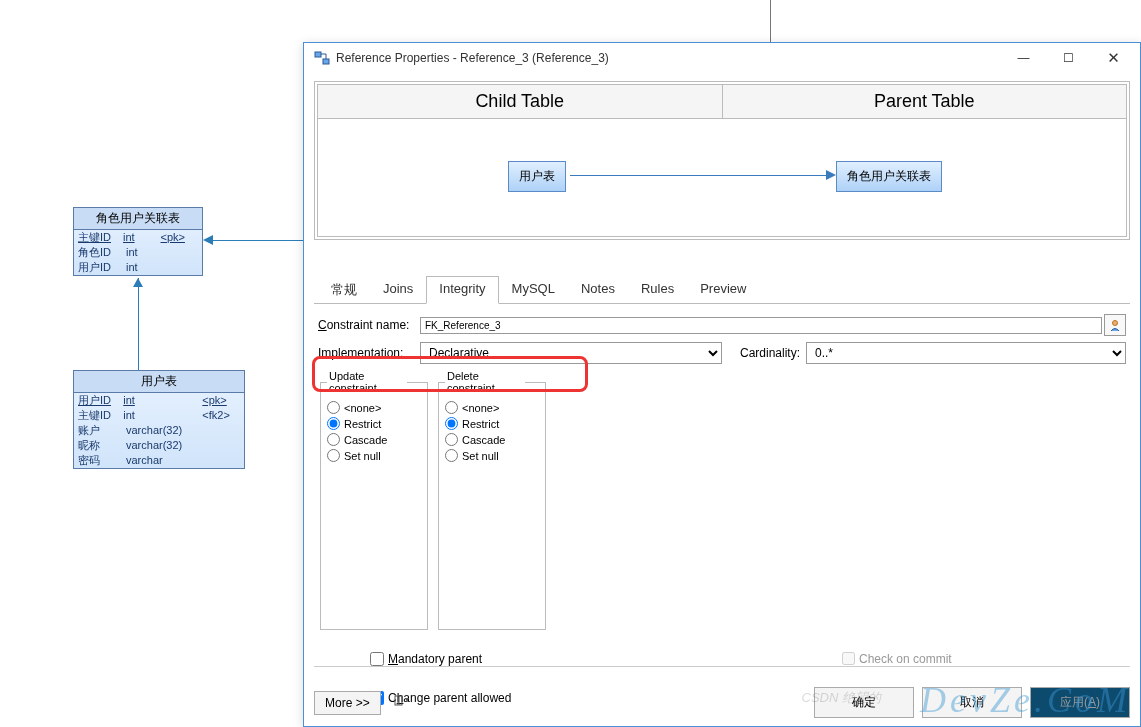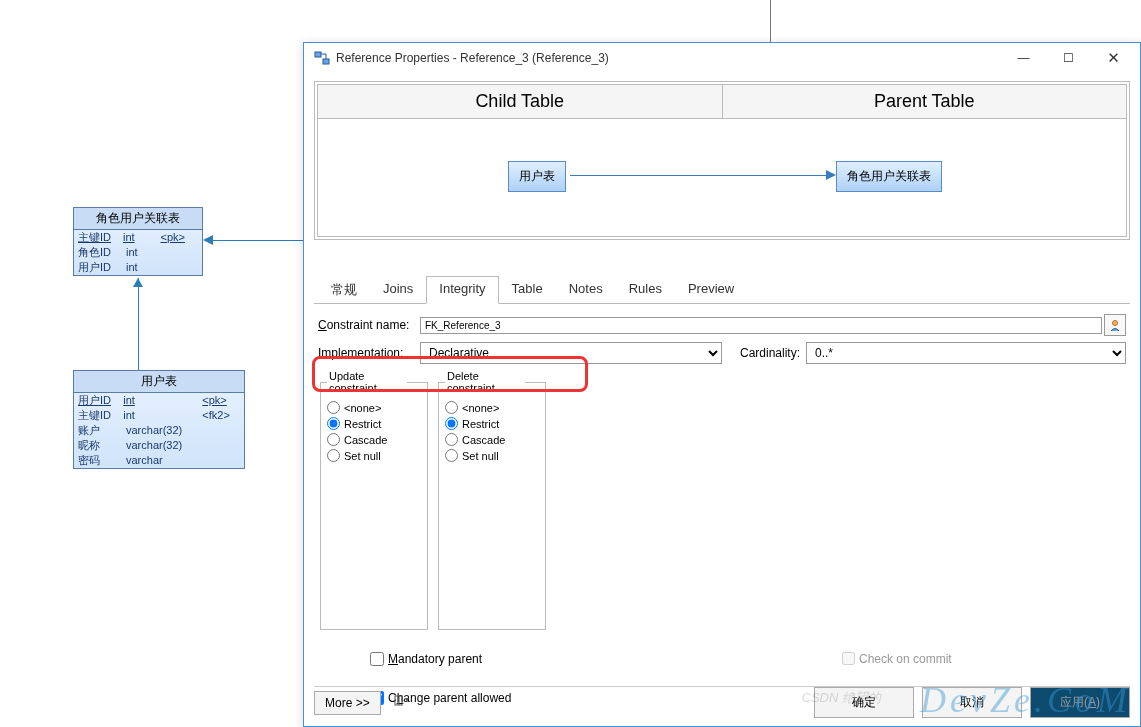--- a/index.html
+++ b/index.html
@@ -54,21 +54,21 @@
 .radio-row input{margin:0 4px 0 0;}
 
 .red-highlight{position:absolute;border:3px solid #e33;border-radius:8px;pointer-events:none;}
 
 .checks{margin-top:8px;padding-left:48px;font-size:12px;}
 .checks .ck{display:flex;align-items:center;margin:19px 0;}
 .checks .ck input{margin-right:4px;width:14px;height:14px;}
 .cc-right{position:absolute;left:520px;font-size:12px;color:#999;display:flex;align-items:center;}
 .cc-right input{margin-right:4px;}
 
-.button-bar{position:absolute;left:10px;right:10px;bottom:8px;border-top:1px solid #ccc;padding-top:0;display:flex;align-items:center;}
+.button-bar{position:absolute;left:10px;right:10px;bottom:8px;border-top:1px solid #ccc;padding-top:20px;display:flex;align-items:center;}
 .button-bar .more{border:1px solid #aaa;padding:4px 10px;font-size:12px;background:#f4f4f4;}
 .button-bar .tool-icon{margin-left:8px;font-size:12px;border:1px solid transparent;padding:2px 4px;}
 .button-bar .spacer{flex:1;}
 .button-bar .btn{border:1px solid #aaa;padding:6px 0;width:100px;text-align:center;font-size:12px;margin-left:8px;background:#f4f4f4;}
 .button-bar .btn.disabled{color:#999;background:#0c4a6e;}
 
 .watermark { position:absolute; right:10px; bottom:6px; font-family:Georgia,serif; font-size:36px; color:rgba(60,150,210,0.45); font-style:italic; letter-spacing:4px; pointer-events:none;}
 .watermark-csdn{position:absolute;right:260px;bottom:20px;font-size:13px;color:rgba(0,0,0,0.15);font-style:italic;}
 </style>
 </head>
@@ -155,21 +155,21 @@
         <div class="mini-box" style="left:518px;top:42px;">角色用户关联表</div>
         <div class="mini-arrow-line" style="left:252px;top:56px;width:256px;"></div>
         <div class="mini-arrow-tip" style="left:508px;top:51px;"></div>
       </div>
     </div>
 
     <div class="tabs">
       <div class="tab">常规</div>
       <div class="tab">Joins</div>
       <div class="tab active">Integrity</div>
-      <div class="tab">Table</div>
+      <div class="tab">MySQL</div>
       <div class="tab">Notes</div>
       <div class="tab">Rules</div>
       <div class="tab">Preview</div>
     </div>
 
     <div class="form-area" style="position:relative;">
       <div class="frow">
         <span class="lbl"><u>C</u>onstraint name:</span>
         <input class="text" value="FK_Reference_3" style="">
         <div class="icon-btn">

